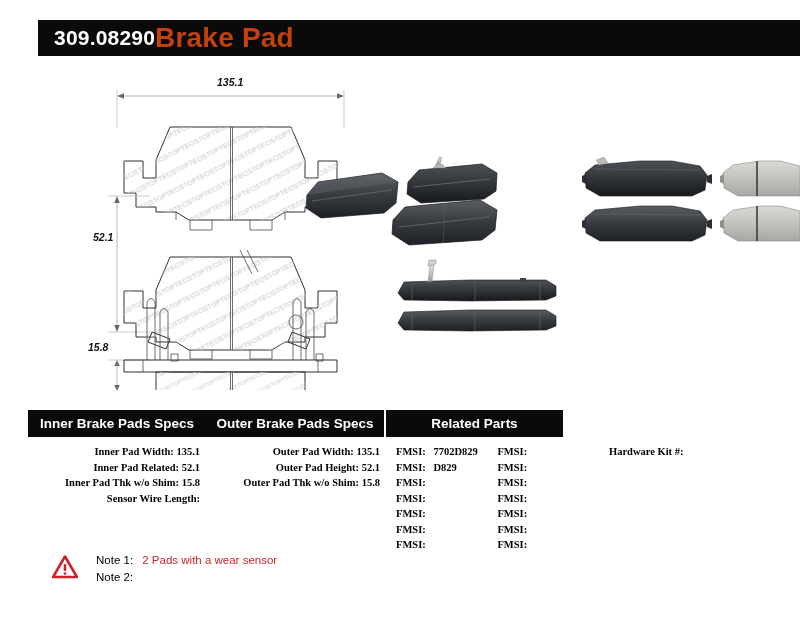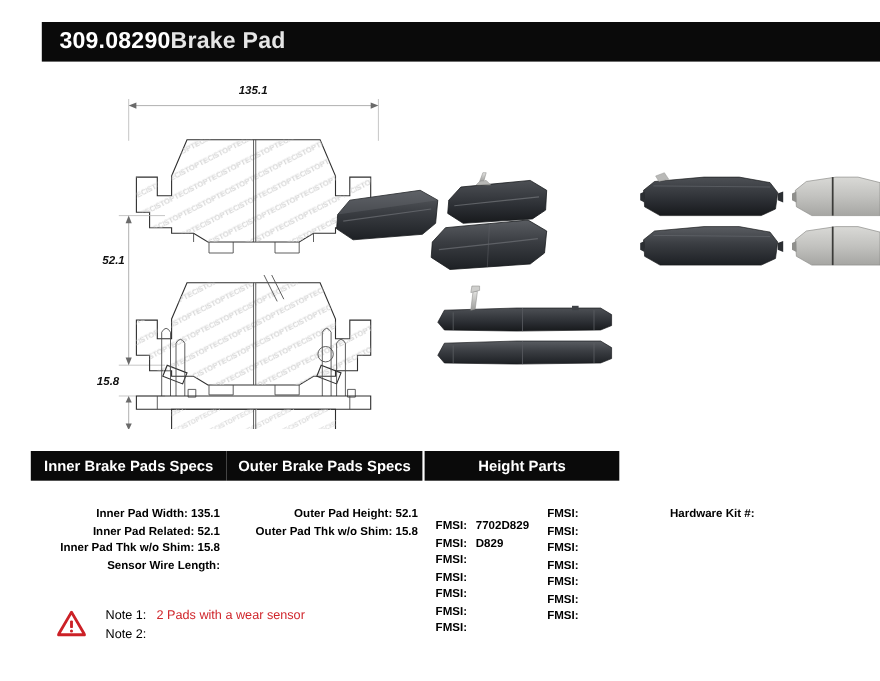--- a/index.html
+++ b/index.html
@@ -11,21 +11,21 @@
   .sheet{position:absolute;inset:0;}
 
   
   .hdr{
     position:absolute;left:38px;top:20px;width:783px;height:36px;
     background:#0a0a0a;display:flex;align-items:center;
     justify-content:flex-start;box-sizing:border-box;
     padding:0 14px 0 16px;
   }
   .hdr .part{color:#fff;font-size:21px;font-weight:bold;letter-spacing:.2px;}
-  .hdr .type{color:#e5e5e5;font-size:21px;font-weight:bold;letter-spacing:.2px;}
+  .hdr .type{color:#c2410c;font-size:28px;font-weight:bold;letter-spacing:.2px;}
 
   
   .draw{position:absolute;left:0;top:60px;width:800px;height:330px;}
   .dimtxt{position:absolute;font-size:10.5px;font-weight:bold;font-style:italic;color:#111;}
 
   svg{display:block;}
   .ln{fill:none;stroke:#4a4a4a;stroke-width:.8;}
   .ln2{fill:none;stroke:#2e2e2e;stroke-width:1;}
   .dim{fill:none;stroke:#9a9a9a;stroke-width:.7;}
   .ext{fill:none;stroke:#b5b5b5;stroke-width:.7;}
@@ -37,30 +37,30 @@
   .th{
     background:#0a0a0a;color:#fff;font-size:13.5px;font-weight:bold;
     display:flex;align-items:center;justify-content:center;
     box-sizing:border-box;
   }
   .th.c1{width:178px;}
   .th.c2{width:178px;margin-right:2px;}
   .th.c3{width:207px;margin-right:2px;}
   .th.c4{width:177px;}
 
-  .tbody{display:flex;padding-top:23px;font-size:10.5px;font-weight:bold;}
+  .tbody{display:flex;padding-top:7px;font-size:10.5px;font-weight:bold;font-family:Liberation Serif, serif;}
   .col1{width:178px;}
   .col2{width:180px;}
   .col3{width:209px;display:flex;}
   .col4{width:177px;}
 
   .spec{text-align:right;padding-right:6px;line-height:15.5px;white-space:nowrap;}
   .spec .v{font-weight:bold;}
 
-  .fcolA{width:104px;padding-left:10px;margin-top:11px;}
+  .fcolA{width:104px;padding-left:10px;}
   .fcolB{width:100px;}
   .frow{line-height:15.5px;white-space:nowrap;}
   .frow .fv{padding-left:5px;}
   .rel{padding-left:14px;line-height:15.5px;white-space:nowrap;}
 
   
   .notes{position:absolute;left:52px;top:552px;display:flex;align-items:flex-start;}
   .warn{width:26px;height:24px;margin-top:3px;}
   .notelines{margin-left:18px;font-size:11.5px;font-weight:normal;line-height:17px;}
   .noteline{white-space:nowrap;}
@@ -272,21 +272,21 @@
         <path d="M475 250 L475 271" stroke="#55585d" stroke-width=".8" fill="none"></path>
       </g>
     </svg>
   </div>
 
   <div class="tbl">
 
     <div class="thead">
       <div class="th c1">Inner Brake Pads Specs</div>
       <div class="th c2">Outer Brake Pads Specs</div>
-      <div class="th c4">Height Parts</div>
+      <div class="th c4">Related Parts</div>
     </div>
 
     <div class="tbody">
 
       <div class="col1">
         <div class="spec">
           <span>Inner Pad Width:</span>
           <span class="v">135.1</span>
         </div>
         <div class="spec">
@@ -297,20 +297,24 @@
           <span>Inner Pad Thk w/o Shim:</span>
           <span class="v">15.8</span>
         </div>
         <div class="spec">
           <span>Sensor Wire Length:</span>
           <span class="v"></span>
         </div>
       </div>
 
       <div class="col2">
+        <div class="spec">
+          <span>Outer Pad Width:</span>
+          <span class="v">135.1</span>
+        </div>
         <div class="spec">
           <span>Outer Pad Height:</span>
           <span class="v">52.1</span>
         </div>
         <div class="spec">
           <span>Outer Pad Thk w/o Shim:</span>
           <span class="v">15.8</span>
         </div>
       </div>
 

